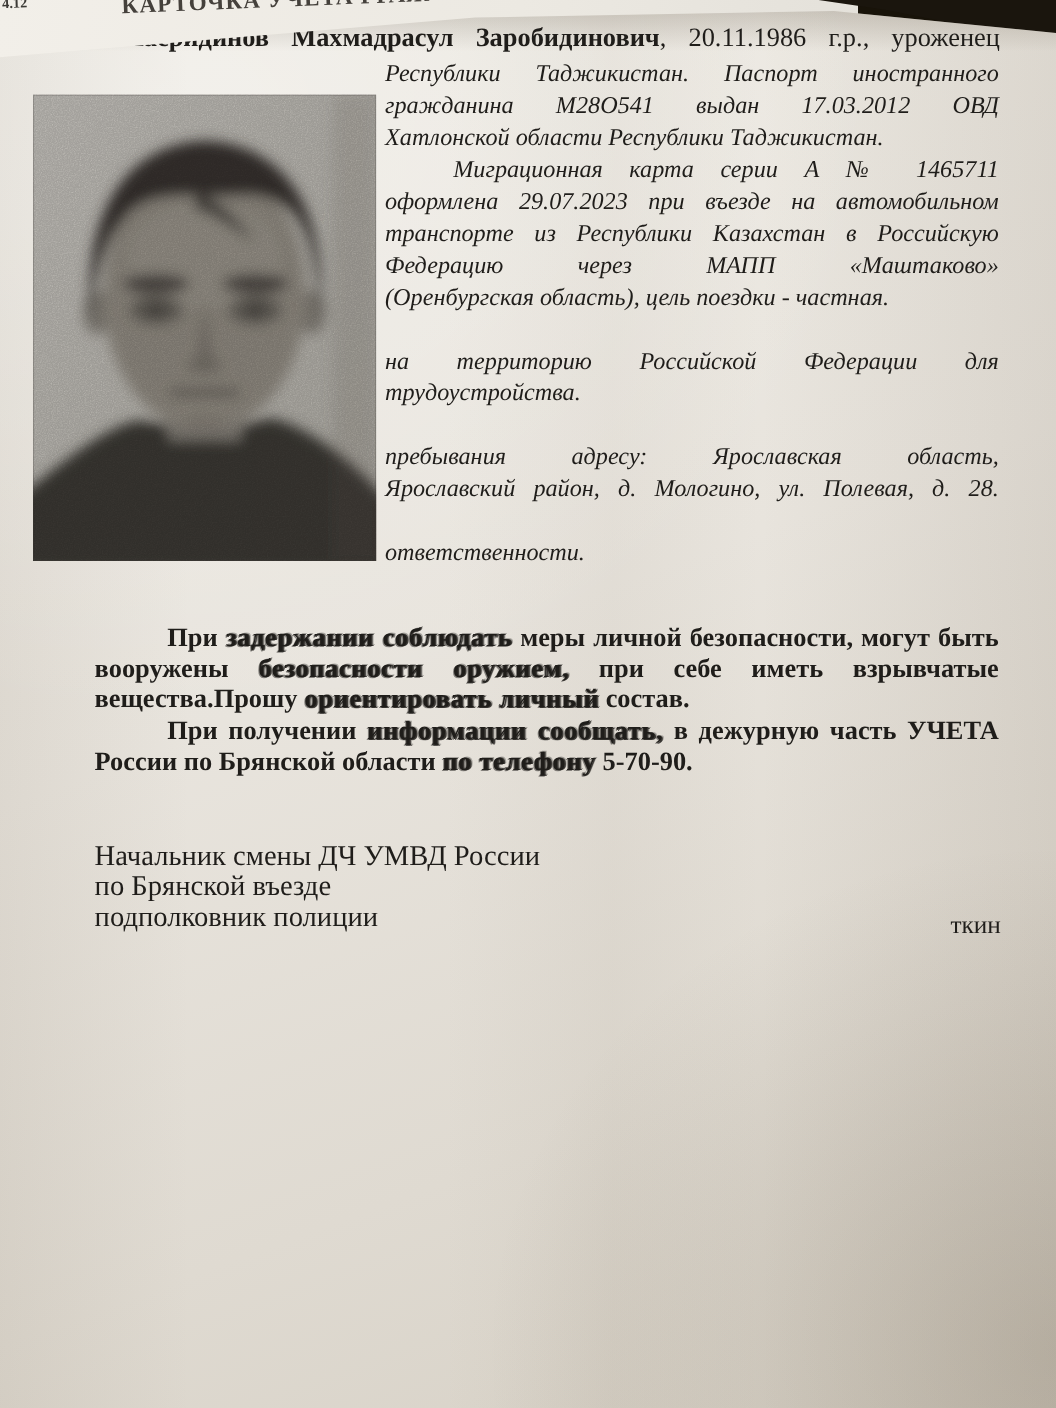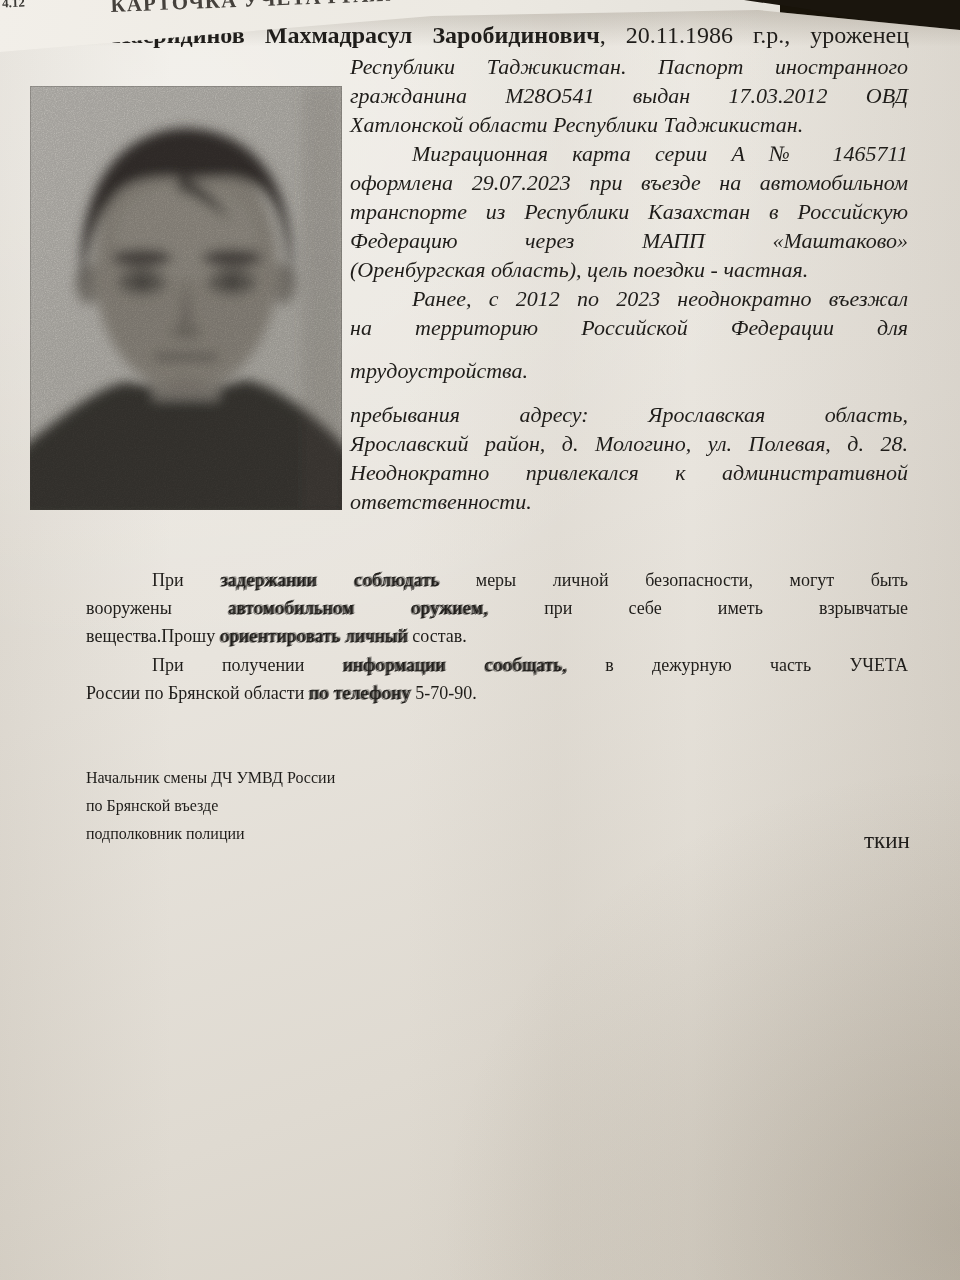--- a/index.html
+++ b/index.html
@@ -62,37 +62,37 @@
     text-align:justify;text-align-last:justify;white-space:nowrap;
   }
 
   .col-line{
     left:350px;width:558px;height:29px;
     font-size:22px;line-height:29px;
     text-align:justify;text-align-last:justify;font-style:italic;
   }
   .wide-line{
     left:86px;width:822px;height:28px;
-    font-size:18px;line-height:28px;
-    text-align:justify;text-align-last:justify;
+    font-size:24px;line-height:28px;
+    text-align:justify;text-align-last:justify;font-weight:bold;
   }
   .left-last{text-align-last:left;}
   .ind{text-indent:62px;}
   .ind2{text-indent:66px;}
 
   
   .sm{
     letter-spacing:.6px;
     text-shadow:1.2px .3px 0 rgba(32,30,27,.8),
                 -.9px 1px 0 rgba(32,30,27,.5),
                 2.1px -.6px 0 rgba(32,30,27,.32);
     filter:blur(.25px);
   }
 
-  .sig-line{left:86px;font-size:16px;line-height:27px;white-space:nowrap;}
+  .sig-line{left:86px;font-size:26px;line-height:27px;white-space:nowrap;}
   .sig-surname{left:864px;top:812px;font-size:23px;margin-top:16px;}
 </style>
 </head>
 <body>
 
 <div class="scene">
 
   <div class="underlay">
     <div class="corner-mark">4.12</div>
     <div class="underlay-title">КАРТОЧКА УЧЕТА ГРАЖ</div>
@@ -146,30 +146,28 @@
     <div class="t heading"><span class="b">Насридинов Махмадрасул Заробидинович</span><span>, 20.11.1986 г.р., уроженец</span></div>
 
     <div class="t col-line" style="top:52px">Республики Таджикистан. Паспорт иностранного</div>
     <div class="t col-line" style="top:81px">гражданина М28О541 выдан 17.03.2012 ОВД</div>
     <div class="t col-line left-last" style="top:110px">Хатлонской области Республики Таджикистан.</div>
     <div class="t col-line ind" style="top:139px">Миграционная карта серии А № 1465711</div>
     <div class="t col-line" style="top:168px">оформлена 29.07.2023 при въезде на автомобильном</div>
     <div class="t col-line" style="top:197px">транспорте из Республики Казахстан в Российскую</div>
     <div class="t col-line" style="top:226px">Федерацию через МАПП «Маштаково»</div>
     <div class="t col-line left-last" style="top:255px">(Оренбургская область), цель поездки - частная.</div>
-    <div class="t col-line ind" style="top:284px">Ранее, с 2012 по 2023 неоднократно въезжал</div>
     <div class="t col-line" style="top:313px">на территорию Российской Федерации для</div>
-    <div class="t col-line left-last" style="top:356px">трудоустройства.</div>
+    <div class="t col-line left-last" style="top:342px">трудоустройства.</div>
     <div class="t col-line" style="top:400px">пребывания адресу: Ярославская область,</div>
     <div class="t col-line" style="top:429px">Ярославский район, д. Мологино, ул. Полевая, д. 28.</div>
-    <div class="t col-line" style="top:458px">Неоднократно привлекался к административной</div>
     <div class="t col-line left-last" style="top:487px">ответственности.</div>
 
     <div class="t wide-line ind2" style="top:566px"><span>При </span><span class="sm">задержании соблюдать</span><span> меры личной безопасности, могут быть</span></div>
-    <div class="t wide-line" style="top:594px"><span>вооружены </span><span class="sm">автомобильном оружием,</span><span> при себе иметь взрывчатые</span></div>
+    <div class="t wide-line" style="top:594px"><span>вооружены </span><span class="sm">безопасности оружием,</span><span> при себе иметь взрывчатые</span></div>
     <div class="t wide-line left-last" style="top:622px"><span>вещества.Прошу </span><span class="sm">ориентировать личный</span><span> состав.</span></div>
     <div class="t wide-line ind2" style="top:651px"><span>При получении </span><span class="sm">информации сообщать,</span><span> в дежурную часть УЧЕТА</span></div>
     <div class="t wide-line left-last" style="top:679px"><span>России по Брянской области </span><span class="sm">по телефону</span><span> 5-70-90.</span></div>
 
     <div class="t sig-line" style="top:764px">Начальник смены ДЧ УМВД России</div>
     <div class="t sig-line" style="top:792px">по Брянской въезде</div>
     <div class="t sig-line" style="top:820px">подполковник полиции</div>
     <div class="t sig-surname">ткин</div>
   </div>
 </div>

